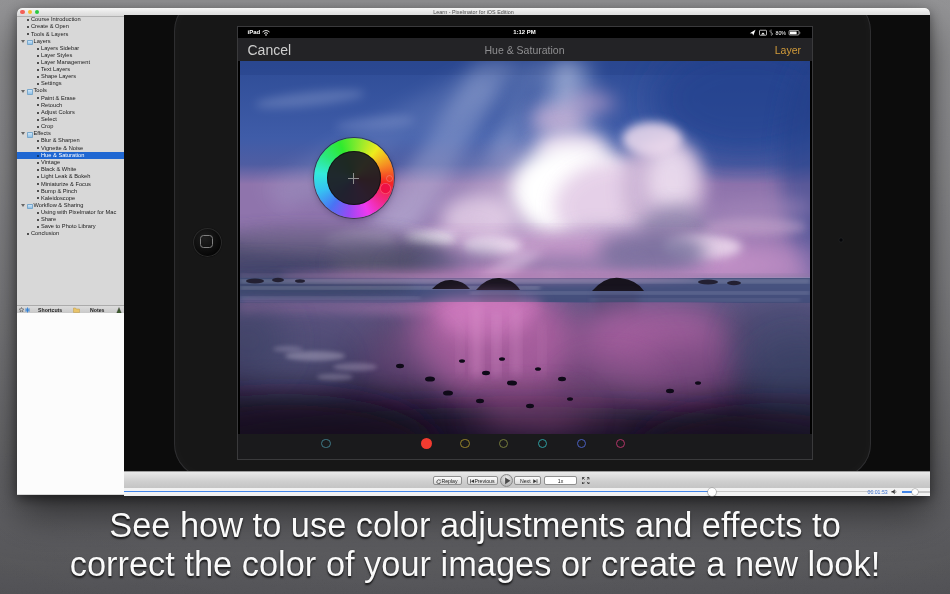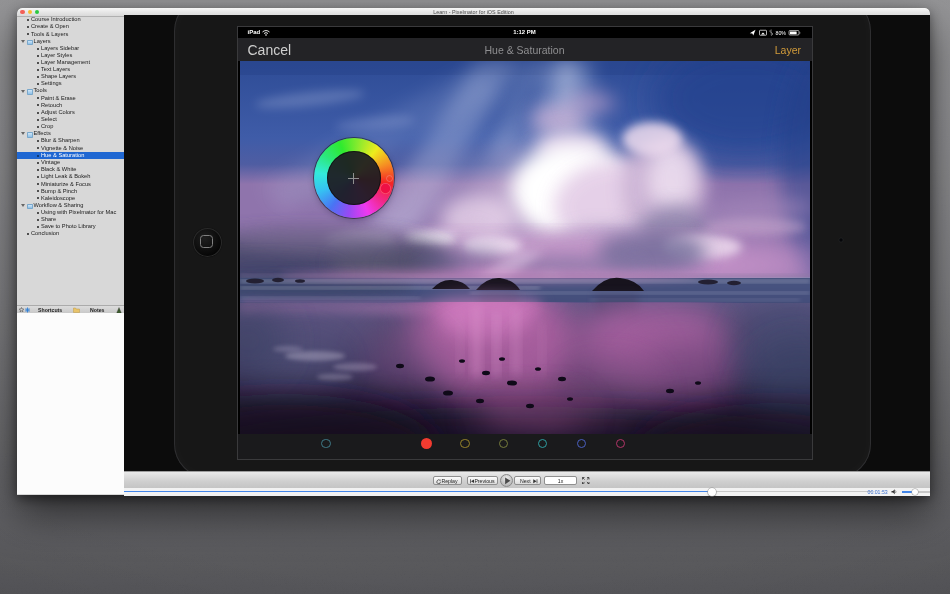--- a/index.html
+++ b/index.html
@@ -494,13 +494,15 @@
     <svg class="abs" style="left:767.5px;top:1.2px" width="6" height="5.5" viewBox="0 0 12 11">
       <path d="M1 4 h3 l3.5 -3.5 v10 L4 7 H1z" fill="#333"></path>
         <path d="M9 3 a4 4 0 0 1 0 5" fill="none" stroke="#333" stroke-width="1"></path>
     </svg>
     <div class="abs" style="left:778.5px;top:3.2px;width:12px;height:1.4px;background:#4285e8;"></div>
     <div class="abs" style="left:790.5px;top:3.2px;width:16px;height:1.4px;background:#c7c7c7;"></div>
     <div class="abs" style="left:788px;top:1px;width:6px;height:6px;border-radius:50%;background:#fff;box-shadow:0 0 0 0.5px #9a9a9a;"></div>
   </div>
 </div>
 <div class="abs" id="caption">
+  <div id="cap1">See how to use color adjustments and effects to</div>
+  <div id="cap2">correct the color of your images or create a new look!</div>
 </div>
 
 </body></html>

